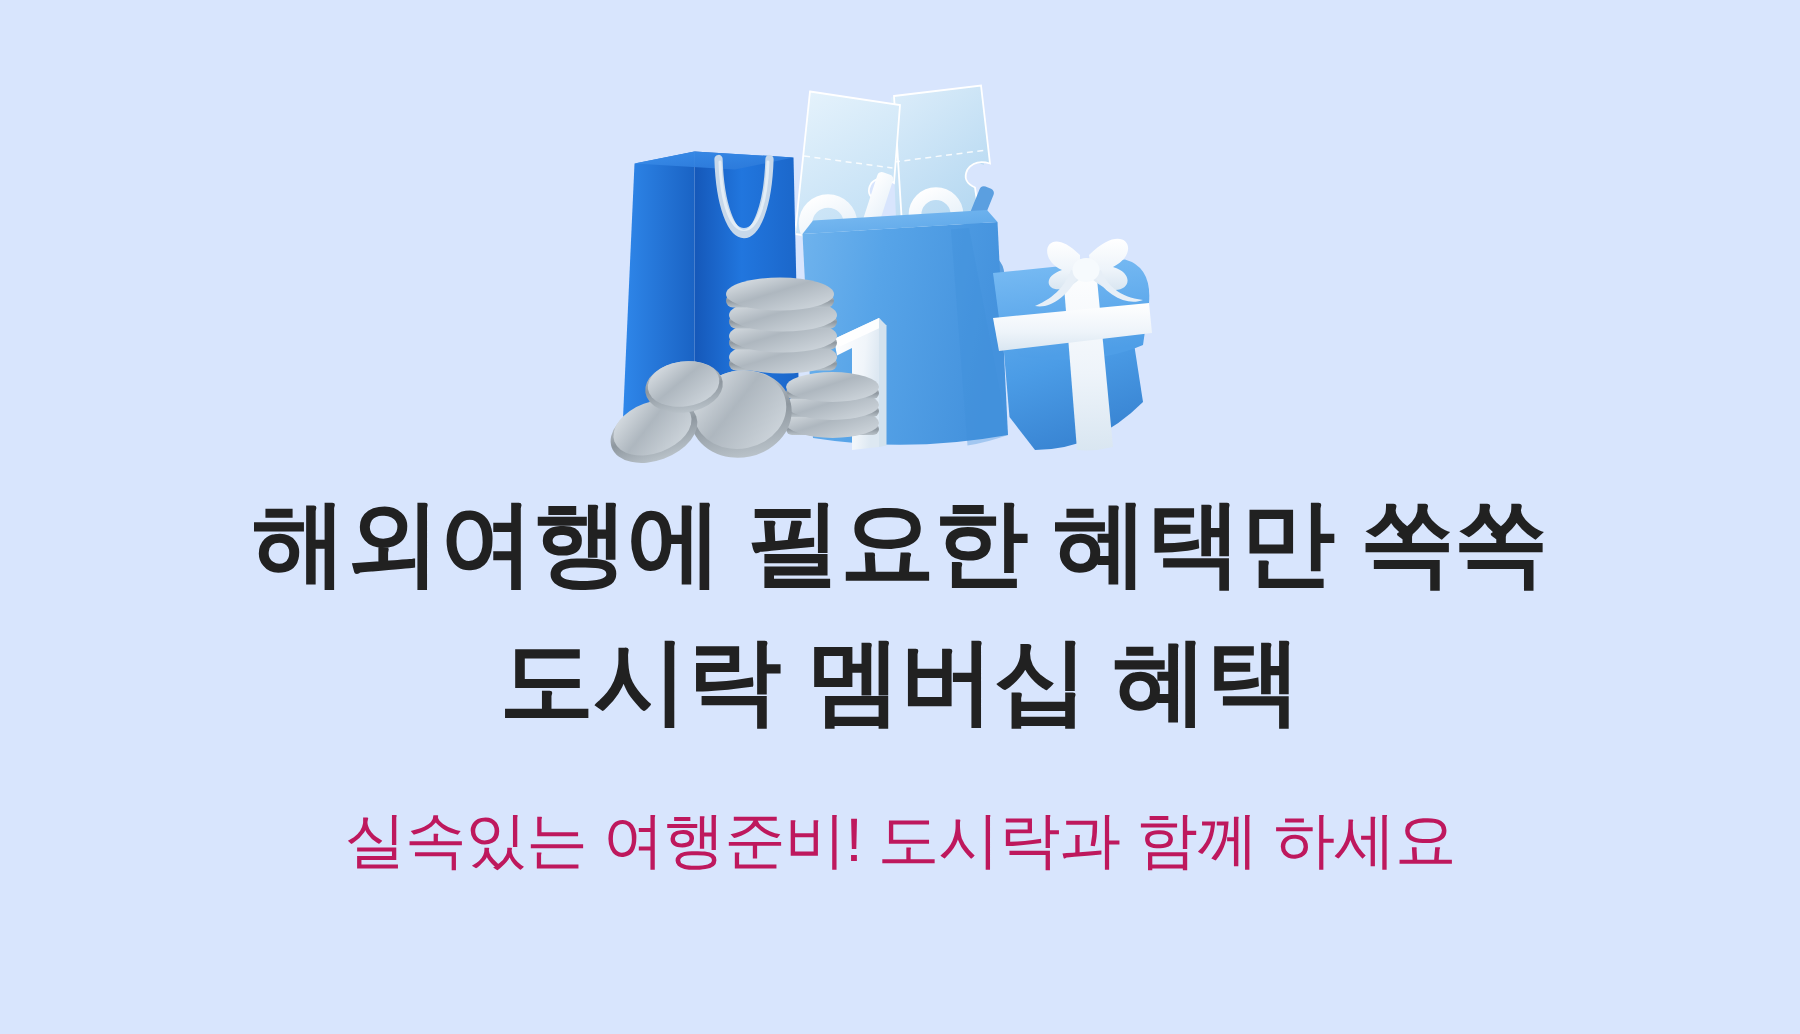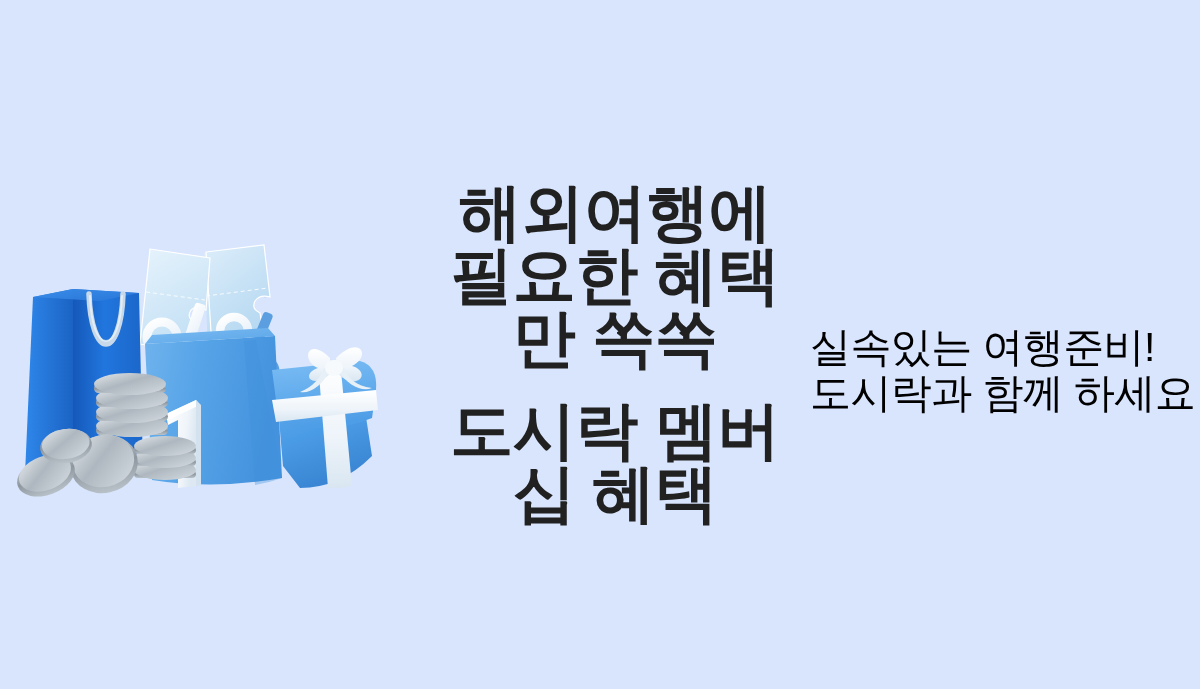--- a/index.html
+++ b/index.html
@@ -15,20 +15,21 @@
     font-family: "Liberation Sans", "DejaVu Sans", sans-serif;
     -webkit-font-smoothing: antialiased;
   }
 
   .banner {
     position: relative;
     width: 1200px;
     height: 689px;
     background: #d8e5fd;
     display: flex;
+    flex-direction: column;
     align-items: center;
     box-sizing: border-box;
   }
 
   
   .hero-art {
     position: relative;
     width: 420px;
     height: 262px;
     margin-top: 52px;
@@ -62,21 +63,22 @@
   }
   .headline-line-2 {
     margin-top: 29px;
     text-align: center;
   }
 
   .subheadline {
     margin: 0;
     padding: 0;
     margin-top: 52px;
-    color: #000000;
+    text-align: center;
+    color: #be185d;
     font-weight: 400;
     font-size: 41px;
     line-height: 1.1;
     letter-spacing: -0.6px;
     width: 100%;
   }
 </style>
 </head>
 <body>
 

